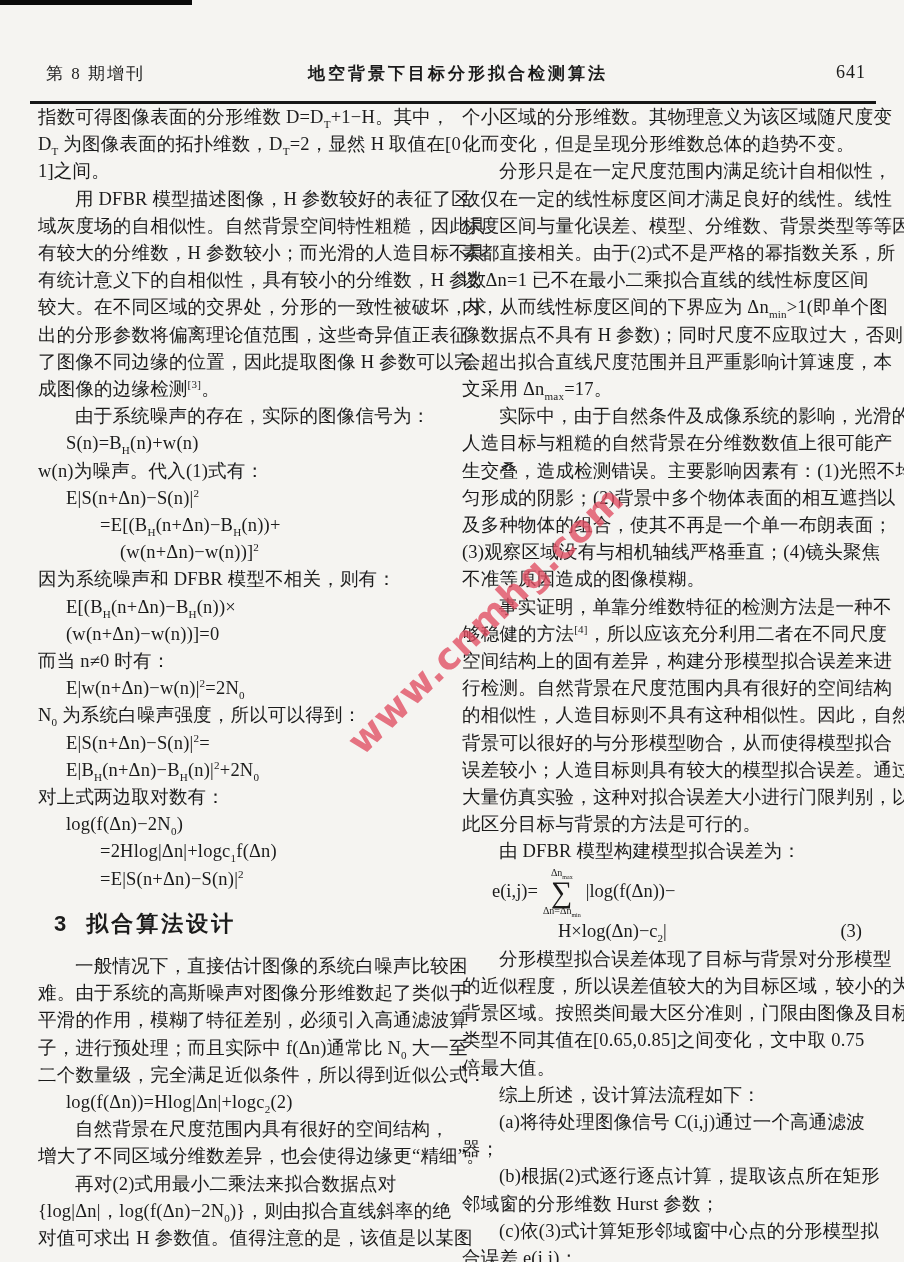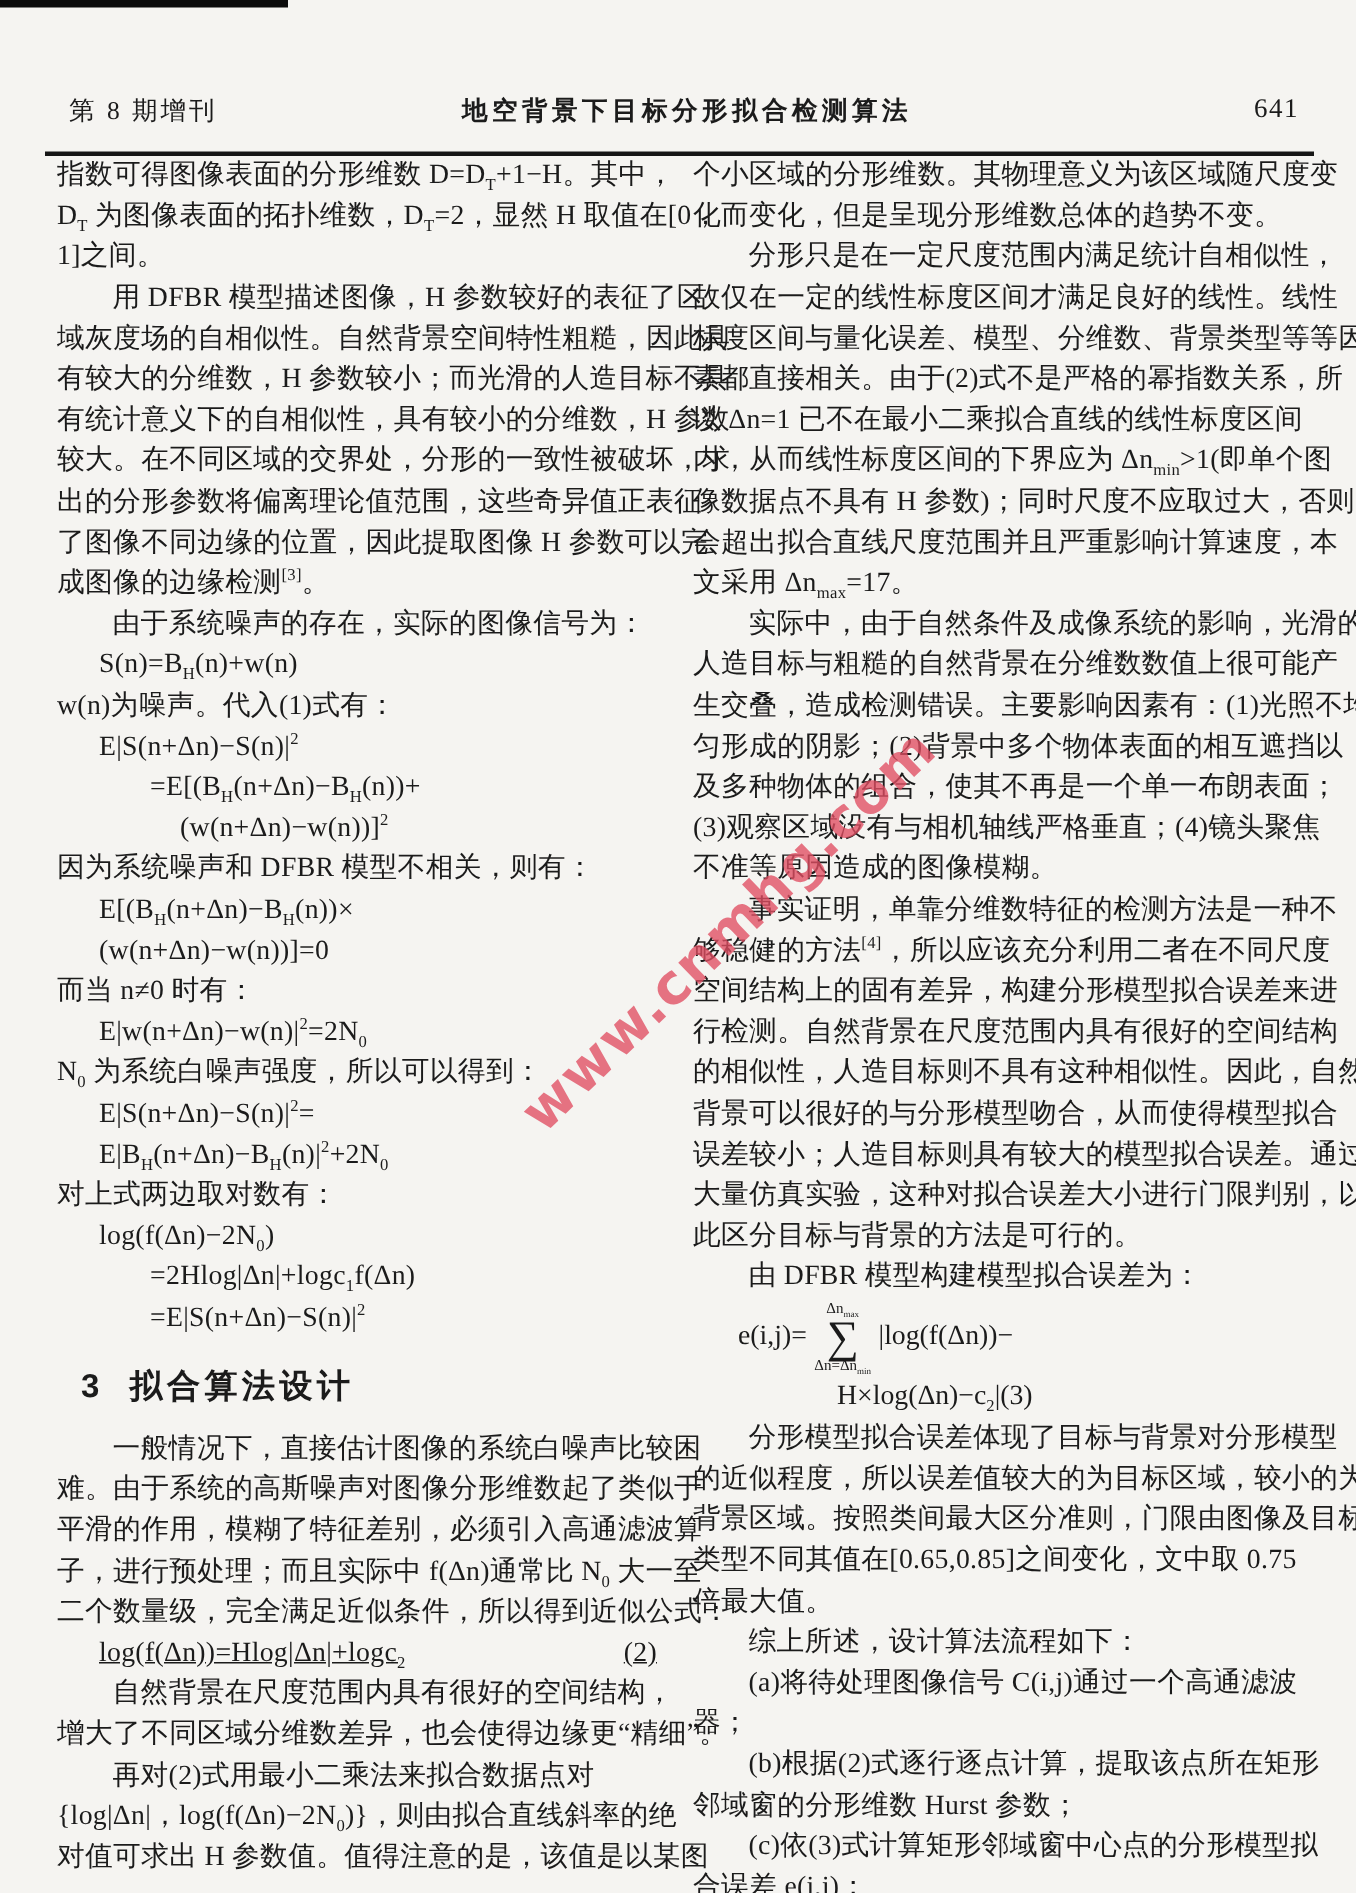--- a/index.html
+++ b/index.html
@@ -15,35 +15,35 @@
   .ph-center{position:absolute;left:50%;top:0;transform:translateX(-50%);font-weight:bold;letter-spacing:3px;white-space:nowrap;text-align:right;}
   .ph-right{position:absolute;right:4px;top:0;font-size:18px;letter-spacing:1px;}
   .header-rule{position:absolute;top:93px;left:30px;width:846px;height:3px;background:#161616;border:none;}
   .columns{position:absolute;top:104px;left:38px;display:flex;gap:18px;}
   .col{width:406px;}
   .ln{font-size:18.5px;line-height:27.2px;white-space:nowrap;letter-spacing:0.2px;}
   .ind1{padding-left:37px;}
   .fm1{padding-left:28px;}
   .fm2{padding-left:62px;}
   .fm3{padding-left:82px;}
-  .eq{display:flex;justify-content:space-between;text-decoration:underline;}
+  .eq{display:flex;}
   .eqnum{padding-right:6px;}
   sub,sup{font-size:0.6em;line-height:0;}
   .section-heading{
     margin:16px 0 14px 16px;font-size:22px;font-weight:bold;
     font-family:"Liberation Sans","DejaVu Sans",sans-serif;
     letter-spacing:3px;
   }
   .section-heading .sec-num{margin-right:20px;letter-spacing:0;}
   .sumformula{margin:2px 0 4px 0;font-size:18.5px;}
   .sumrow{display:flex;align-items:center;padding-left:30px;line-height:1;}
   .sigma{display:inline-flex;flex-direction:column;align-items:center;margin:0 5px;}
   .sigma .lim{font-size:10px;line-height:10px;letter-spacing:0;}
   .sigma .sig{font-size:30px;line-height:28px;}
-  .sumrow2{display:flex;justify-content:flex-start;padding-left:96px;margin-top:4px;line-height:22px;}
+  .sumrow2{display:flex;justify-content:space-between;padding-left:96px;margin-top:4px;line-height:22px;}
   .watermark{
     position:absolute;left:306px;top:608px;width:340px;
     transform:rotate(-44deg);transform-origin:center;
     font-family:"DejaVu Sans",sans-serif;
     font-size:37px;font-weight:bold;letter-spacing:1px;
     color:rgba(224,77,98,0.78);white-space:nowrap;pointer-events:none;
   }
 </style>
 </head>
 <body>

